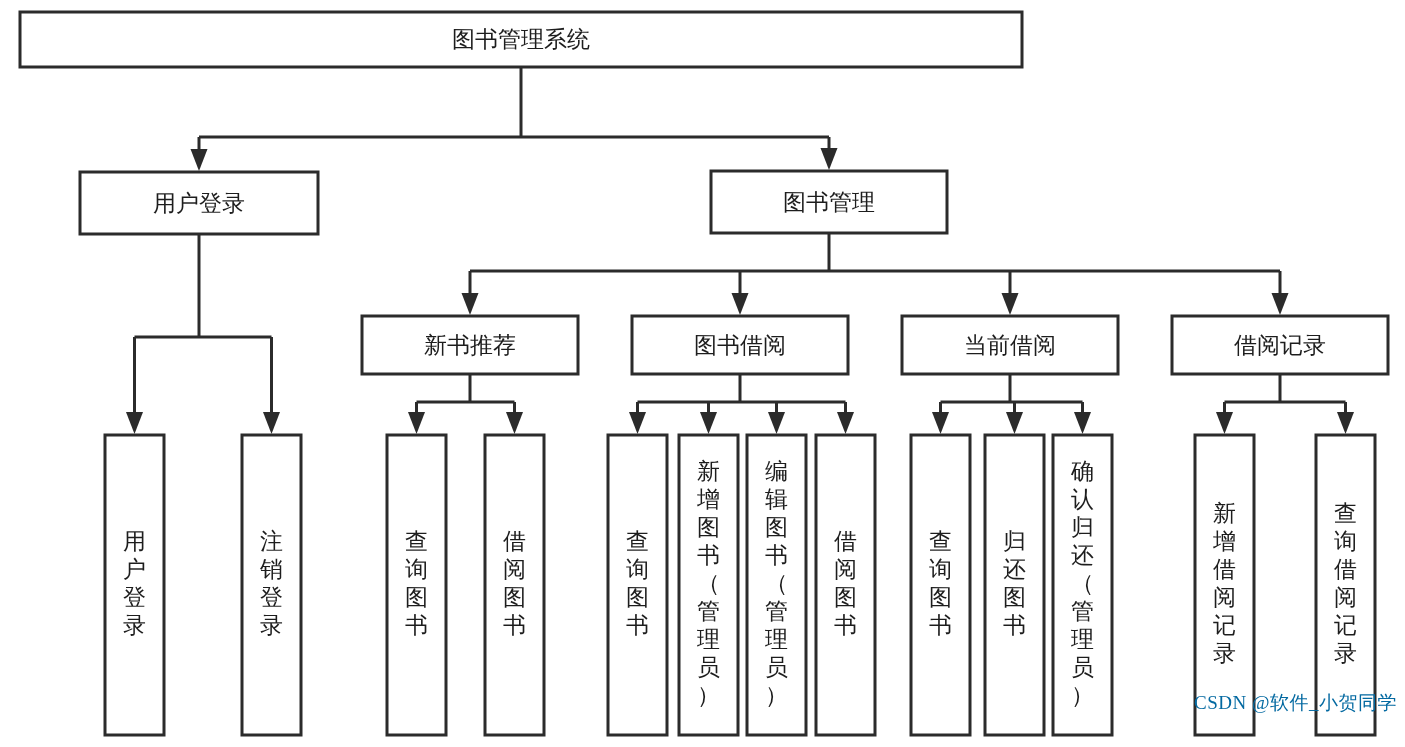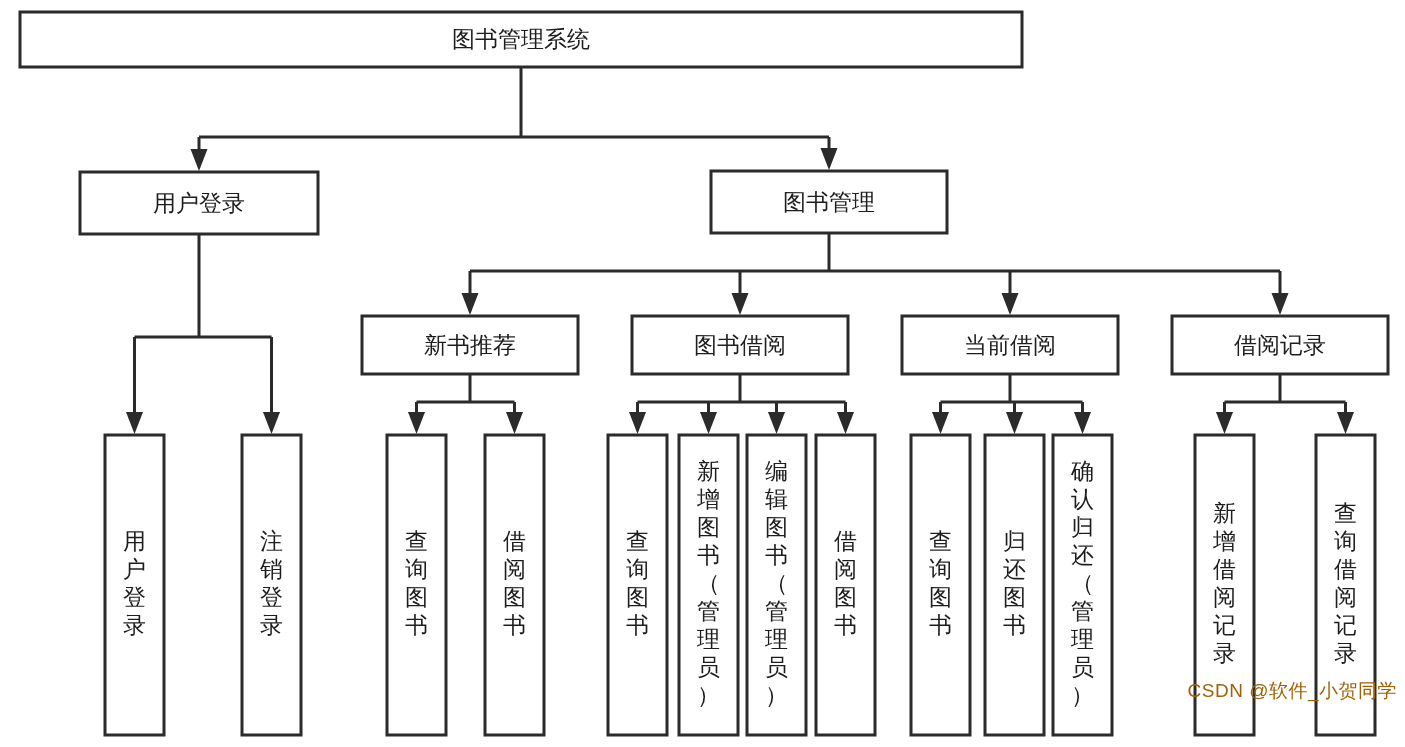--- a/index.html
+++ b/index.html
@@ -51,24 +51,24 @@
   }
   .node-label-vertical {
     fill: #1d1d1d;
     font-family: "DejaVu Sans", "Liberation Sans", sans-serif;
     font-size: 23px;
     text-anchor: middle;
   }
   .watermark {
     position: absolute;
     right: 8px;
-    bottom: 18px;
-    font-family: Liberation Sans, sans-serif;
+    bottom: 6px;
+    font-family: Liberation Serif, serif;
     font-size: 19px;
-    color: #a16207;
+    color: #0369a1;
     letter-spacing: 0.5px;
     white-space: nowrap;
     user-select: none;
     pointer-events: none;
   }
 </style>
 </head>
 <body>
 
 <div id="diagram-root">

